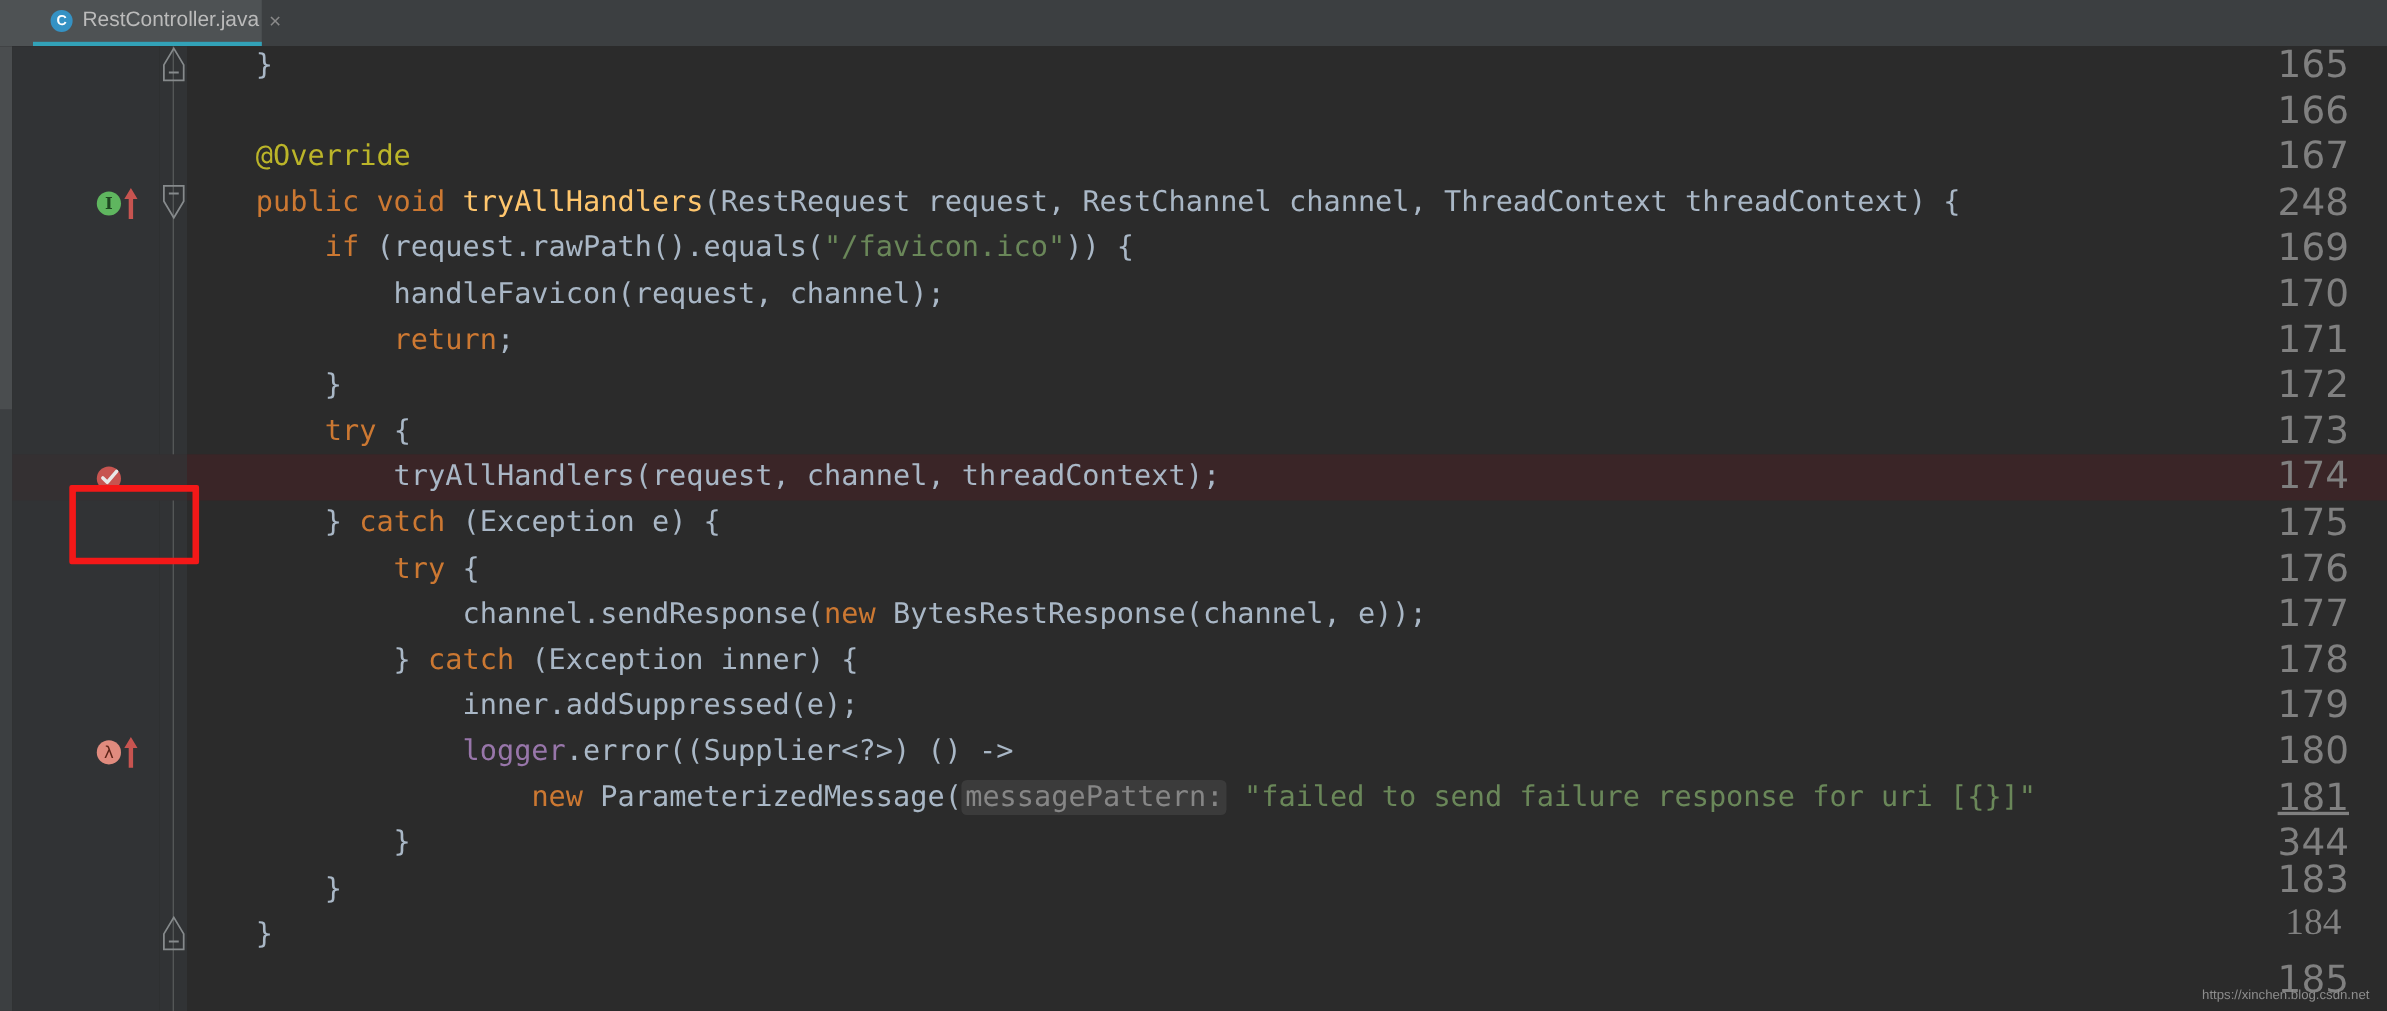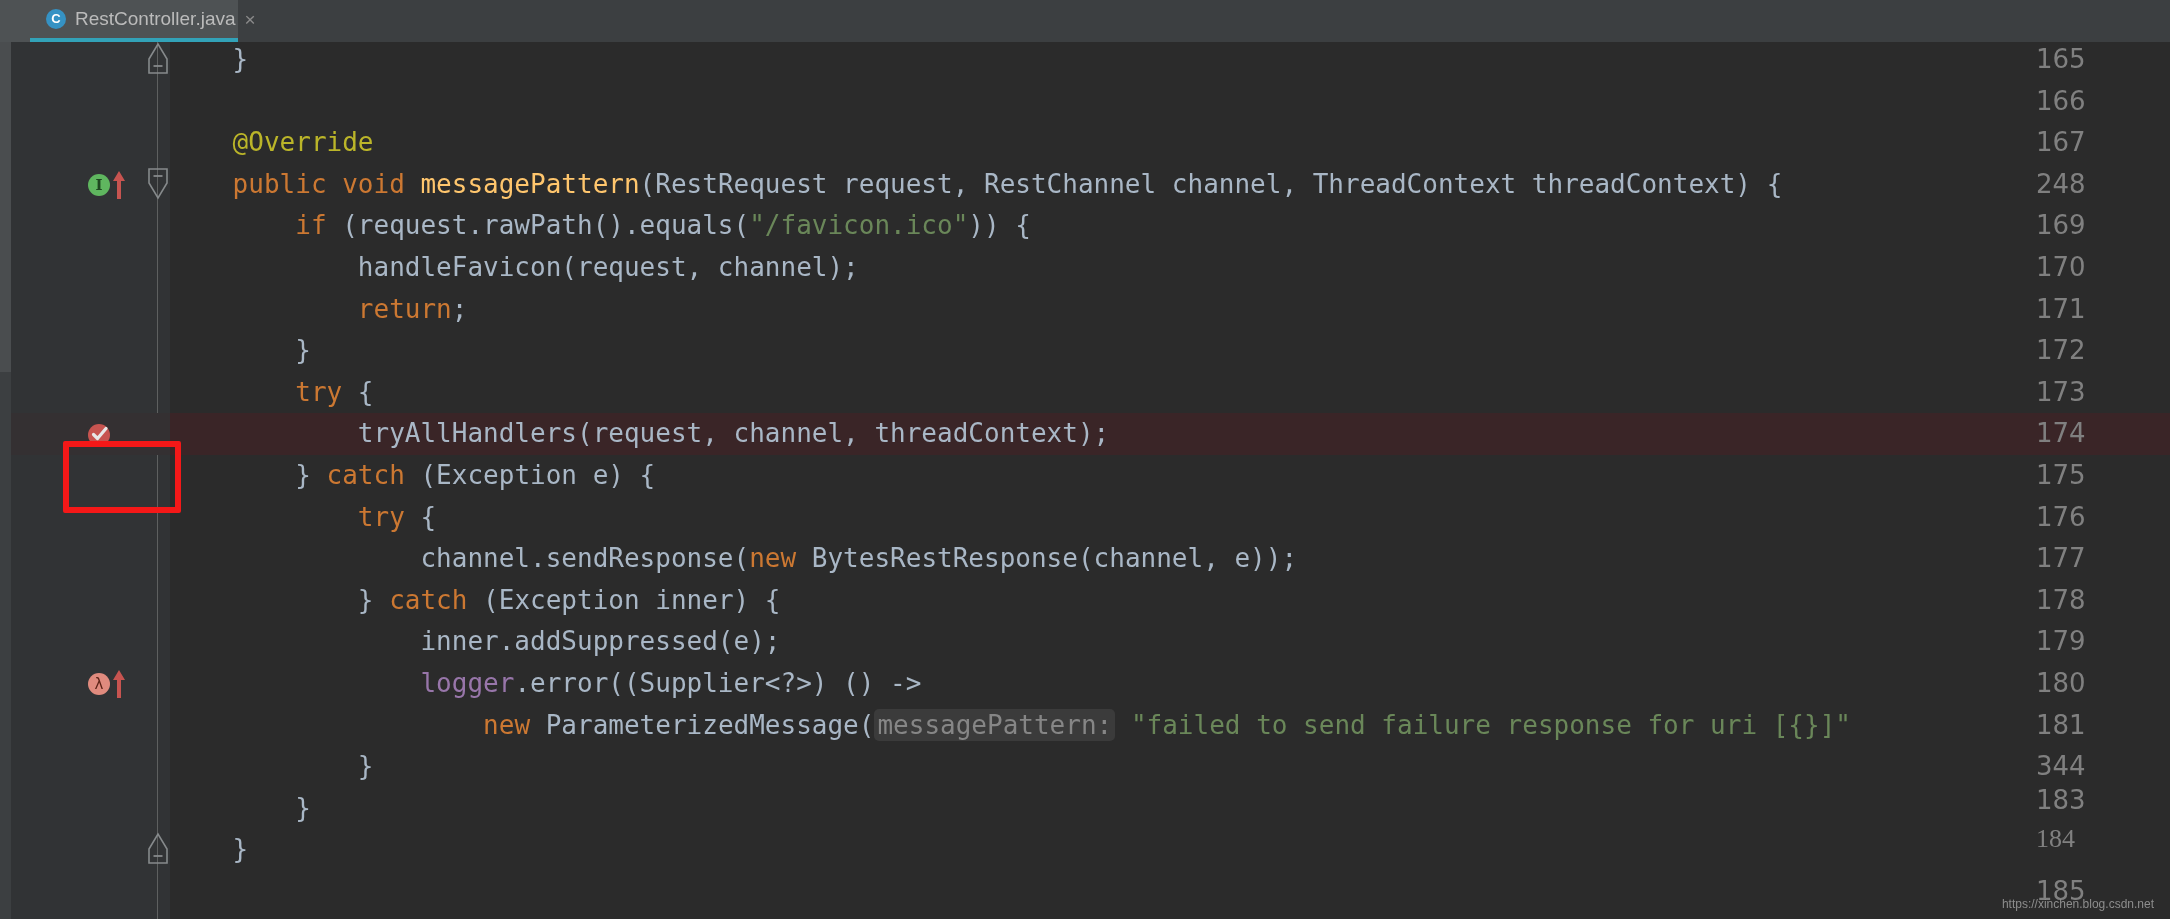--- a/index.html
+++ b/index.html
@@ -125,24 +125,24 @@
     left: 11px;
     width: 159px;
     height: 41.6px;
     background: #343032;
   }
 
   .lineno {
     position: absolute;
     right: 0;
     width: 134px;
-    text-align: left;
+    text-align: center;
     color: #808080;
     font-family: "DejaVu Sans", sans-serif;
-    font-size: 26px;
+    font-size: 34px;
     line-height: 41.6px;
     padding-right: 0px;
     box-sizing: border-box;
   }
 
   .code {
     position: absolute;
     left: 170px;
     white-space: pre;
     font-family: "DejaVu Sans Mono", monospace;
@@ -262,21 +262,21 @@
       <div class="lineno" style="top: -3px;">165</div>
       <div class="code" style="top: -3px;"><span class="pln">    }</span></div>
       <div class="fold" style="top: -3px;"><svg width="24" height="41" viewBox="0 0 24 41">
           <path d="M3 20 L12 5 L21 20 L21 34 L3 34 Z" fill="none" stroke="#868a8c" stroke-width="1.6"></path>
           <path d="M7.5 27 H16.5" stroke="#868a8c" stroke-width="1.8"></path>
         </svg></div>
       <div class="lineno" style="top: 38.6px;">166</div>
       <div class="lineno" style="top: 80.2px;">167</div>
       <div class="code" style="top: 80.2px;"><span class="ann">    @Override</span></div>
       <div class="lineno" style="top: 121.8px;">248</div>
-      <div class="code" style="top: 121.8px;"><span class="kw">    public void </span><span class="mth">messagePattern</span><span class="pln">(RestRequest request, RestChannel channel, ThreadContext threadContext) {</span></div>
+      <div class="code" style="top: 121.8px;"><span class="kw">    public void </span><span class="mth">tryAllHandlers</span><span class="pln">(RestRequest request, RestChannel channel, ThreadContext threadContext) {</span></div>
       <div class="fold" style="top: 121.8px;"><svg width="24" height="41" viewBox="0 0 24 41">
           <path d="M3 5 L21 5 L21 19 L12 34 L3 19 Z" fill="none" stroke="#868a8c" stroke-width="1.6"></path>
           <path d="M7.5 12 H16.5" stroke="#868a8c" stroke-width="1.8"></path>
         </svg></div>
       <div class="circ-green" style="top: 131.8px;">I</div>
       <div class="arrow-up" style="top: 127.8px;"><svg width="14" height="30" viewBox="0 0 14 30">
           <path d="M7 1 L13 11 L9 11 L9 29 L5 29 L5 11 L1 11 Z" fill="#c75450"></path>
         </svg></div>
       <div class="lineno" style="top: 163.4px;">169</div>
       <div class="code" style="top: 163.4px;"><span class="kw">        if </span><span class="pln">(request.rawPath().equals(</span><span class="str">"/favicon.ico"</span><span class="pln">)) {</span></div>
@@ -305,21 +305,21 @@
       <div class="lineno" style="top: 537.8px;">178</div>
       <div class="code" style="top: 537.8px;"><span class="pln">            } </span><span class="kw">catch </span><span class="pln">(Exception inner) {</span></div>
       <div class="lineno" style="top: 579.4px;">179</div>
       <div class="code" style="top: 579.4px;"><span class="pln">                inner.addSuppressed(e);</span></div>
       <div class="lineno" style="top: 621px;">180</div>
       <div class="code" style="top: 621px;"><span class="pln">                </span><span class="fld">logger</span><span class="pln">.error((Supplier&lt;?&gt;) () -&gt;</span></div>
       <div class="circ-salmon" style="top: 631px;">λ</div>
       <div class="arrow-up" style="top: 627px;"><svg width="14" height="30" viewBox="0 0 14 30">
           <path d="M7 1 L13 11 L9 11 L9 29 L5 29 L5 11 L1 11 Z" fill="#c75450"></path>
         </svg></div>
-      <div class="lineno" style="top: 662.6px;">181</div>
+      <div class="lineno" style="top: 662.6px; text-decoration: underline;">181</div>
       <div class="code" style="top: 662.6px;"><span class="pln">                    </span><span class="kw">new </span><span class="pln">ParameterizedMessage(</span><span class="hint">messagePattern:</span><span class="str"> "failed to send failure response for uri [{}]"</span></div>
       <div class="lineno" style="top: 704.2px;">344</div>
       <div class="code" style="top: 704.2px;"><span class="pln">            }</span></div>
       <div class="lineno" style="top: 738px;">183</div>
       <div class="code" style="top: 745.8px;"><span class="pln">        }</span></div>
       <div class="lineno" style="top: 776px; font-family: Liberation Serif, serif;">184</div>
       <div class="code" style="top: 787.4px;"><span class="pln">    }</span></div>
       <div class="fold" style="top: 787.4px;"><svg width="24" height="41" viewBox="0 0 24 41">
           <path d="M3 20 L12 5 L21 20 L21 34 L3 34 Z" fill="none" stroke="#868a8c" stroke-width="1.6"></path>
           <path d="M7.5 27 H16.5" stroke="#868a8c" stroke-width="1.8"></path>

